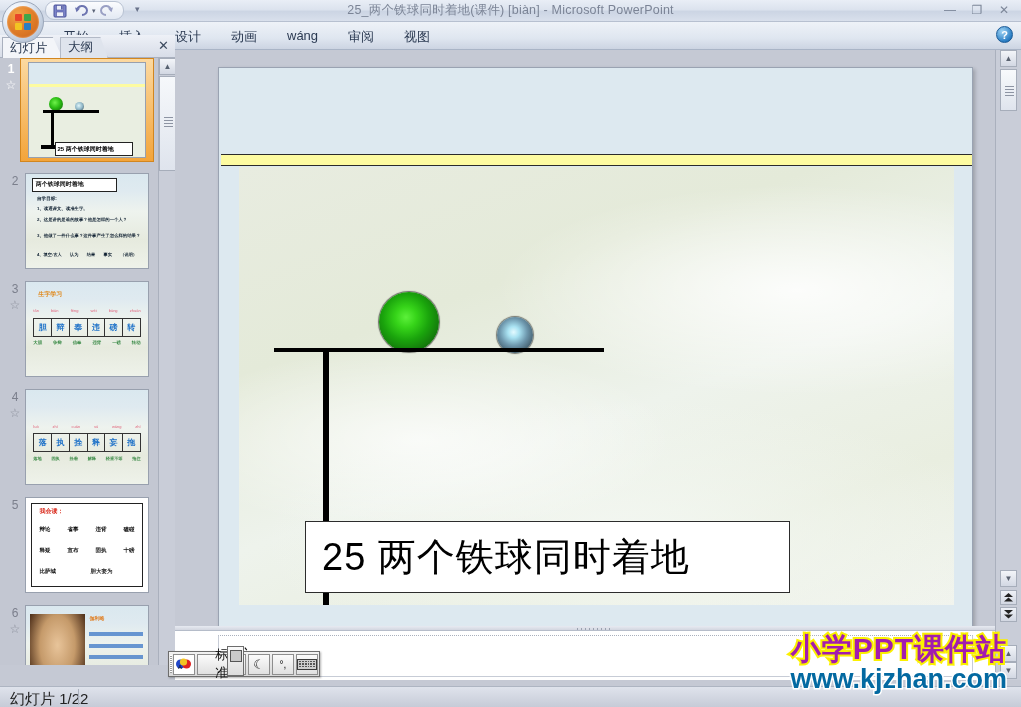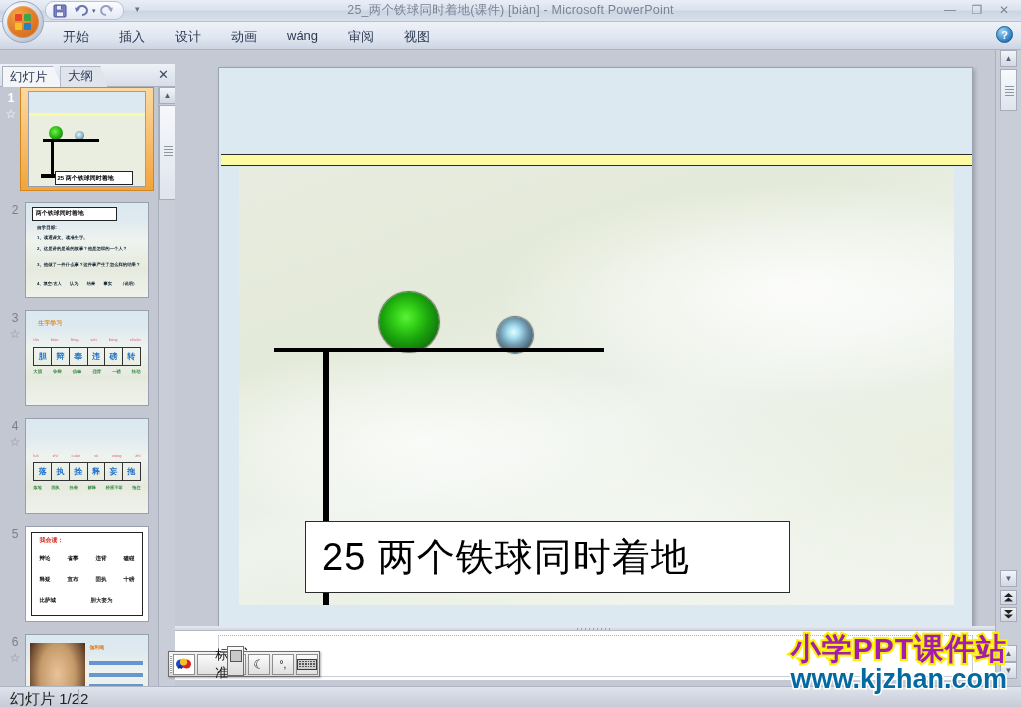--- a/index.html
+++ b/index.html
@@ -71,21 +71,21 @@
   }
   .help-btn {
     position: absolute; right: 8px; top: 4px; width: 17px; height: 17px; border-radius: 50%;
     background: radial-gradient(circle at 35% 30%, #9fd4f5, #2a7ec4 70%, #1a5a96);
     color: #fff; font-size: 11px; font-weight: bold; line-height: 17px; text-align: center;
     border: 1px solid #1a5a96;
   }
 
   
   .leftpane {
-    position: absolute; left: 0; top: 64px; width: 175px; height: 630px;
+    position: absolute; left: 0; top: 35px; width: 175px; height: 630px;
     background: #c3c7d2;
   }
   .pane-tabs {
     position: absolute; left: 0; top: 0; width: 175px; height: 23px;
     background: linear-gradient(180deg,#eef1f7,#d8dde8);
     border-bottom: 1px solid #a9b0be;
   }
   .pane-tab {
     position: absolute; top: 2px; height: 21px; line-height: 20px;
     font-size: 12.5px; color: #2b3a52; padding: 0 9px 0 7px;

